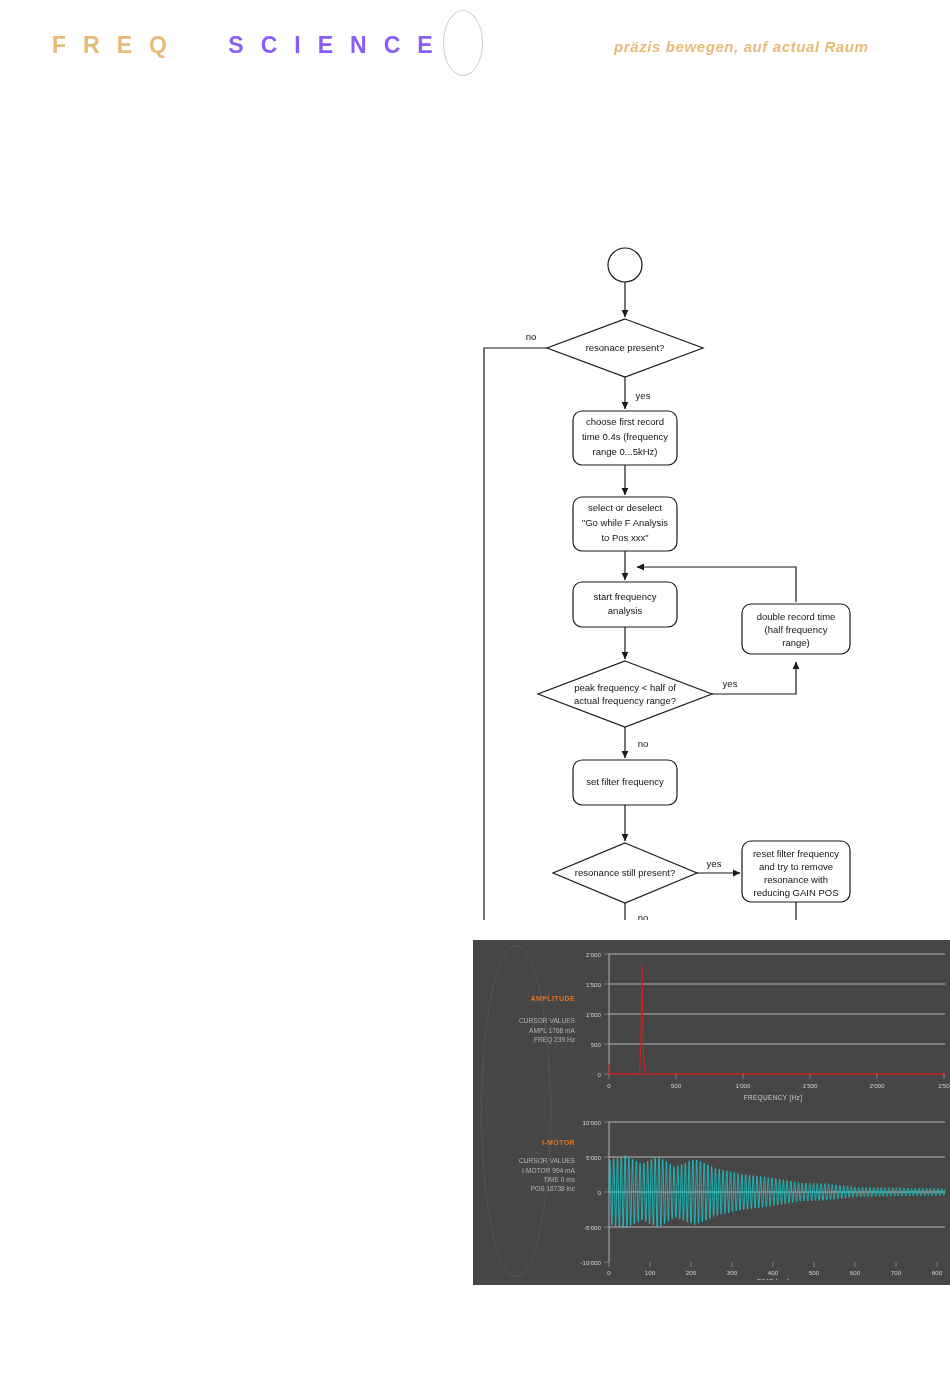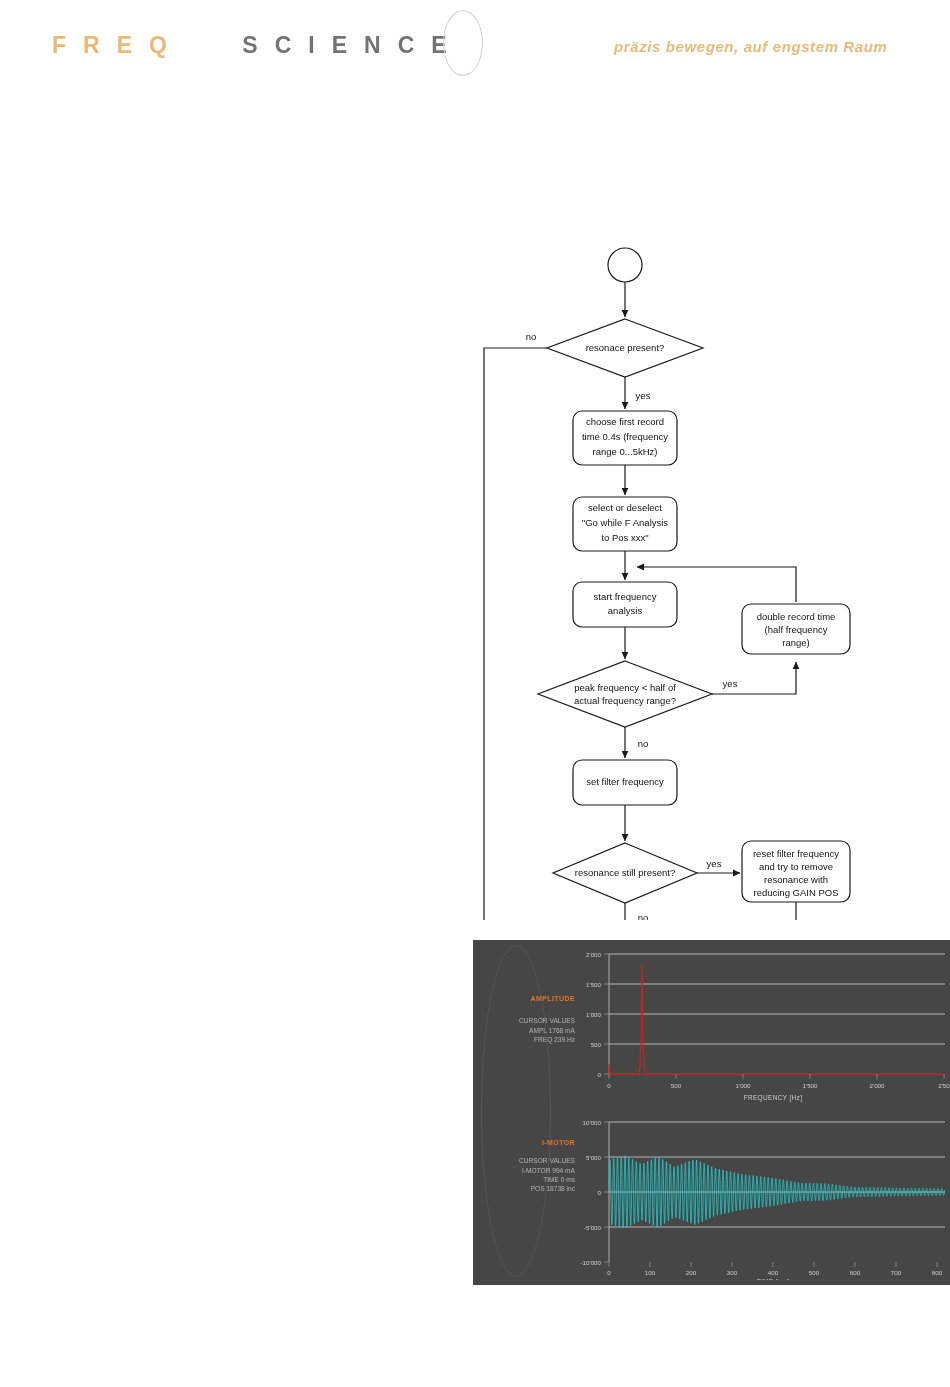--- a/index.html
+++ b/index.html
@@ -28,21 +28,21 @@
   }
   .logo-word {
     display: inline-block;
     font-family: "Liberation Sans", sans-serif;
     font-weight: bold;
     font-size: 23px;
     letter-spacing: 17px;
     vertical-align: top;
   }
   #logo-jenny { color: #e8ba77; }
-  #logo-science { color: #737373; margin-left: 54px; position: relative; }
+  #logo-science { color: #8b5cf6; margin-left: 40px; position: relative; }
   #logo-ellipse {
     position: absolute;
     left: 443px; top: 10px;
     width: 38px; height: 64px;
     border: 1px solid #cfcfcf;
     border-radius: 50%;
     pointer-events: none;
   }
   #tagline {
     position: absolute;
@@ -133,21 +133,21 @@
 </style>
 </head>
 <body>
 
 <div id="header">
   <div id="logo-wrap">
     <span class="logo-word" id="logo-jenny">FREQ</span>
     <span class="logo-word" id="logo-science">SCIENCE</span>
   </div>
   <div id="logo-ellipse"></div>
-  <div id="tagline">präzis bewegen, auf engstem Raum</div>
+  <div id="tagline">präzis bewegen, auf actual Raum</div>
 </div>
 
 <svg id="flow-svg" width="950" height="810" viewBox="0 0 950 810">
   <defs>
     <marker id="arrow" markerWidth="8" markerHeight="8" refX="6.2" refY="3" orient="auto">
       <path d="M0,0 L6.5,3 L0,6 z" fill="#1a1a1a"></path>
     </marker>
   </defs>
 
   <circle class="fc-shape" cx="625" cy="155" r="17"></circle>

